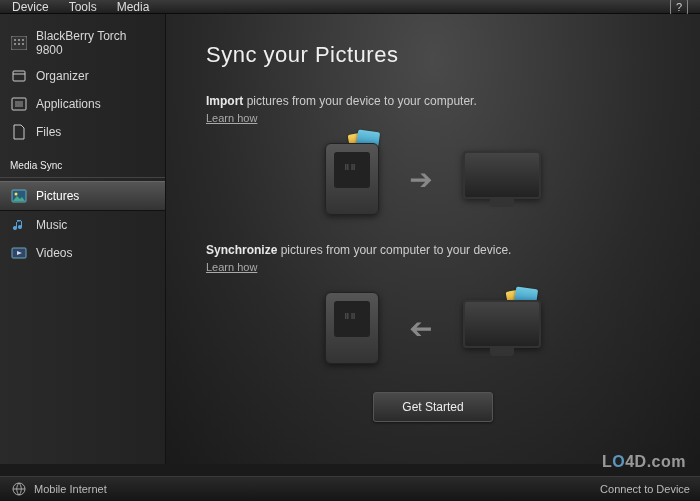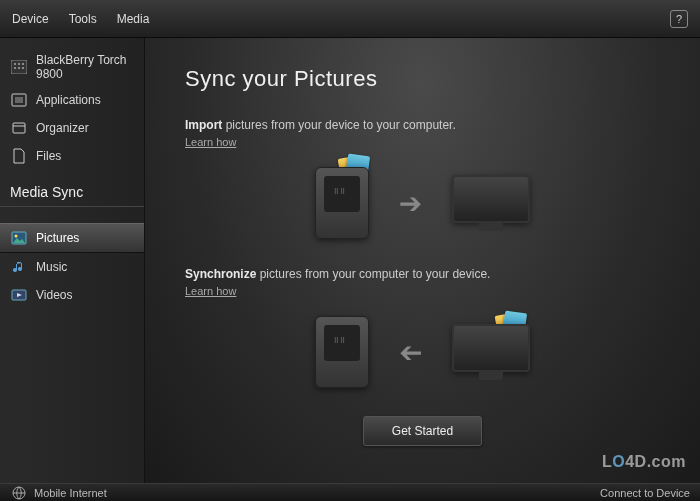--- a/index.html
+++ b/index.html
@@ -1,45 +1,45 @@
 <!DOCTYPE html>
 <html><head>
 <meta charset="utf-8">
 <style>
 *{margin:0;padding:0;box-sizing:border-box;font-family:Arial,Helvetica,sans-serif}
 body{width:700px;height:501px;background:#1a1a1a;color:#ccc;overflow:hidden;position:relative}
-.menubar{height:38px;background:linear-gradient(#3a3a3a,#1f1f1f);border-bottom:1px solid #0a0a0a;display:flex;align-items:center;padding:0 12px;gap:20px;font-size:12px;color:#ddd}
+.menubar{height:14px;background:linear-gradient(#3a3a3a,#1f1f1f);border-bottom:1px solid #0a0a0a;display:flex;align-items:center;padding:0 12px;gap:20px;font-size:12px;color:#ddd}
 .menubar .m{cursor:pointer}
 .menubar .spacer{flex:1}
 .help{width:18px;height:18px;border:1px solid #888;border-radius:3px;display:flex;align-items:center;justify-content:center;font-size:11px;color:#ccc;cursor:pointer}
 .body{display:flex;height:450px}
-.sidebar{width:145px;background:linear-gradient(to right,#2a2a2a,#222);border-right:1px solid #111;padding-top:10px;display:flex;flex-direction:column}
+.sidebar{width:166px;background:linear-gradient(to right,#2a2a2a,#222);border-right:1px solid #111;padding-top:10px;display:flex;flex-direction:column}
 .sb-item{display:flex;align-items:center;gap:8px;padding:5px 10px;font-size:12px;color:#d8d8d8;cursor:pointer}
 .sb-item.active{background:linear-gradient(#555,#333);border-top:1px solid #666;border-bottom:1px solid #111;color:#fff}
-.sb-section{font-size:14px;color:#eee;padding:14px 10px 6px;border-bottom:1px solid #444;margin-bottom:16px}
+.sb-section{font-size:10px;color:#eee;padding:14px 10px 6px;border-bottom:1px solid #444;margin-bottom:3px}
 .ico{width:18px;height:18px;display:flex;align-items:center;justify-content:center;flex-shrink:0}
 .main{flex:1;background:radial-gradient(ellipse at 50% 10%,#4a4a4a 0%,#2a2a2a 60%,#1a1a1a 100%);padding:28px 40px;position:relative;color:#e0e0e0}
 .title{font-size:22px;font-weight:300;color:#f0f0f0;margin-bottom:26px;letter-spacing:.5px}
 .row{margin-bottom:18px;font-size:12px;color:#ccc}
 .row b{font-weight:bold;color:#e8e8e8}
 .learn{font-size:11px;color:#aaa;text-decoration:underline;margin-top:4px;display:inline-block;cursor:pointer}
 .diagram{display:flex;align-items:center;justify-content:center;gap:30px;margin:18px 0 28px}
 .device{width:54px;height:72px;background:linear-gradient(#555,#333);border:1px solid #222;border-radius:6px;position:relative;box-shadow:0 2px 6px rgba(0,0,0,.5)}
 .device::before{content:"";position:absolute;top:8px;left:8px;right:8px;height:36px;background:#222;border-radius:3px}
 .device .dots{position:absolute;top:20px;left:18px;font-size:7px;color:#888;letter-spacing:1px}
 .monitor{width:78px;height:56px;position:relative}
 .monitor .scr{width:78px;height:48px;background:linear-gradient(#444,#222);border:2px solid #333;border-radius:4px;box-shadow:0 2px 6px rgba(0,0,0,.5)}
 .monitor .std{width:24px;height:8px;background:#333;margin:0 auto;border-radius:0 0 3px 3px}
 .arrow{font-size:28px;color:#888}
 .photos{position:absolute;top:-12px;left:24px;width:30px;height:24px}
 .photos span{position:absolute;width:22px;height:18px;border-radius:2px;box-shadow:0 1px 3px rgba(0,0,0,.6)}
 .photos .p1{background:linear-gradient(#f4d060,#e0a020);transform:rotate(-10deg);left:0;top:2px}
 .photos .p2{background:linear-gradient(#70c8e0,#3090c0);transform:rotate(8deg);left:8px;top:0}
 .getstarted{display:block;margin:10px auto 3px;padding:7px 28px;background:linear-gradient(#4a4a4a,#2a2a2a);border:1px solid #555;border-radius:3px;color:#eee;font-size:12px;cursor:pointer;box-shadow:0 1px 3px rgba(0,0,0,.5)}
-.footer{position:absolute;bottom:0;left:0;right:0;height:18px;background:linear-gradient(#2a2a2a,#151515);border-top:1px solid #3a3a3a;display:flex;align-items:center;padding:0 10px;font-size:11px;color:#bbb}
+.footer{position:absolute;bottom:0;left:0;right:0;height:25px;background:linear-gradient(#2a2a2a,#151515);border-top:1px solid #3a3a3a;display:flex;align-items:center;padding:0 10px;font-size:11px;color:#bbb}
 .footer .spacer{flex:1}
 .watermark{position:absolute;bottom:30px;right:14px;font-size:16px;color:rgba(255,255,255,.55);font-weight:bold;letter-spacing:.5px}
 .watermark .o{color:rgba(120,200,255,.7)}
 </style>
 </head>
 <body>
 
 <div class="menubar">
   <span class="m">Device</span>
   <span class="m">Tools</span>
@@ -60,34 +60,34 @@
             <circle cx="4" cy="8" r="1" fill="#aaa"></circle>
             <circle cx="8" cy="8" r="1" fill="#aaa"></circle>
             <circle cx="12" cy="8" r="1" fill="#aaa"></circle>
           </svg>
         </span>
       <span>BlackBerry Torch 9800</span>
     </div>
     <div class="sb-item">
       <span class="ico">
           <svg width="16" height="14" viewBox="0 0 16 14">
+            <rect x="2" y="2" width="12" height="10" rx="1" fill="none" stroke="#ccc"></rect>
+            <line x1="2" y1="5" x2="14" y2="5" stroke="#ccc"></line>
+          </svg>
+        </span>
+      <span>Organizer</span>
+    </div>
+    <div class="sb-item">
+      <span class="ico">
+          <svg width="16" height="14" viewBox="0 0 16 14">
             <rect x="1" y="1" width="14" height="12" rx="1" fill="none" stroke="#ccc"></rect>
             <rect x="4" y="4" width="8" height="6" fill="#666"></rect>
           </svg>
         </span>
       <span>Applications</span>
-    </div>
-    <div class="sb-item">
-      <span class="ico">
-          <svg width="16" height="14" viewBox="0 0 16 14">
-            <rect x="2" y="2" width="12" height="10" rx="1" fill="none" stroke="#ccc"></rect>
-            <line x1="2" y1="5" x2="14" y2="5" stroke="#ccc"></line>
-          </svg>
-        </span>
-      <span>Organizer</span>
     </div>
     <div class="sb-item">
       <span class="ico">
           <svg width="14" height="16" viewBox="0 0 14 16">
             <path d="M2 1h7l3 3v11H2z" fill="none" stroke="#ccc"></path>
           </svg>
         </span>
       <span>Files</span>
     </div>
 

